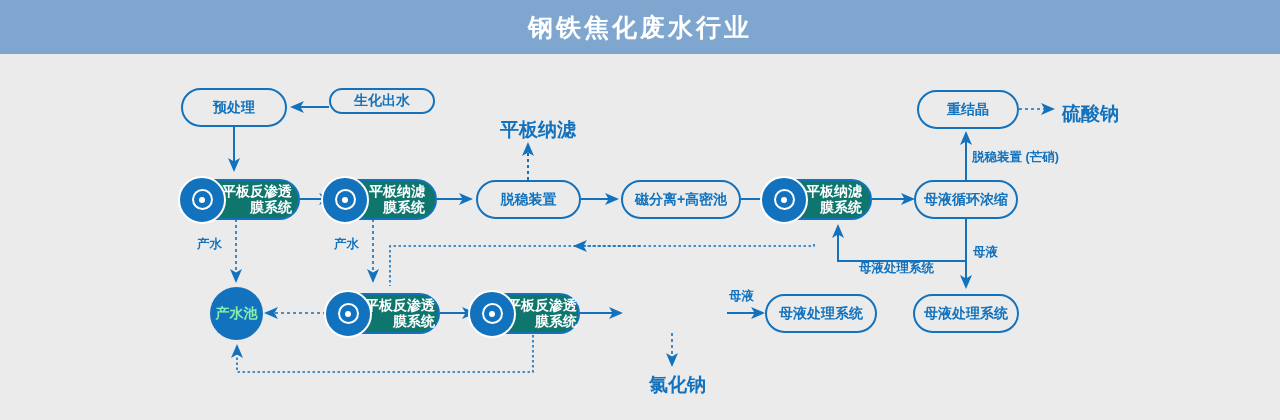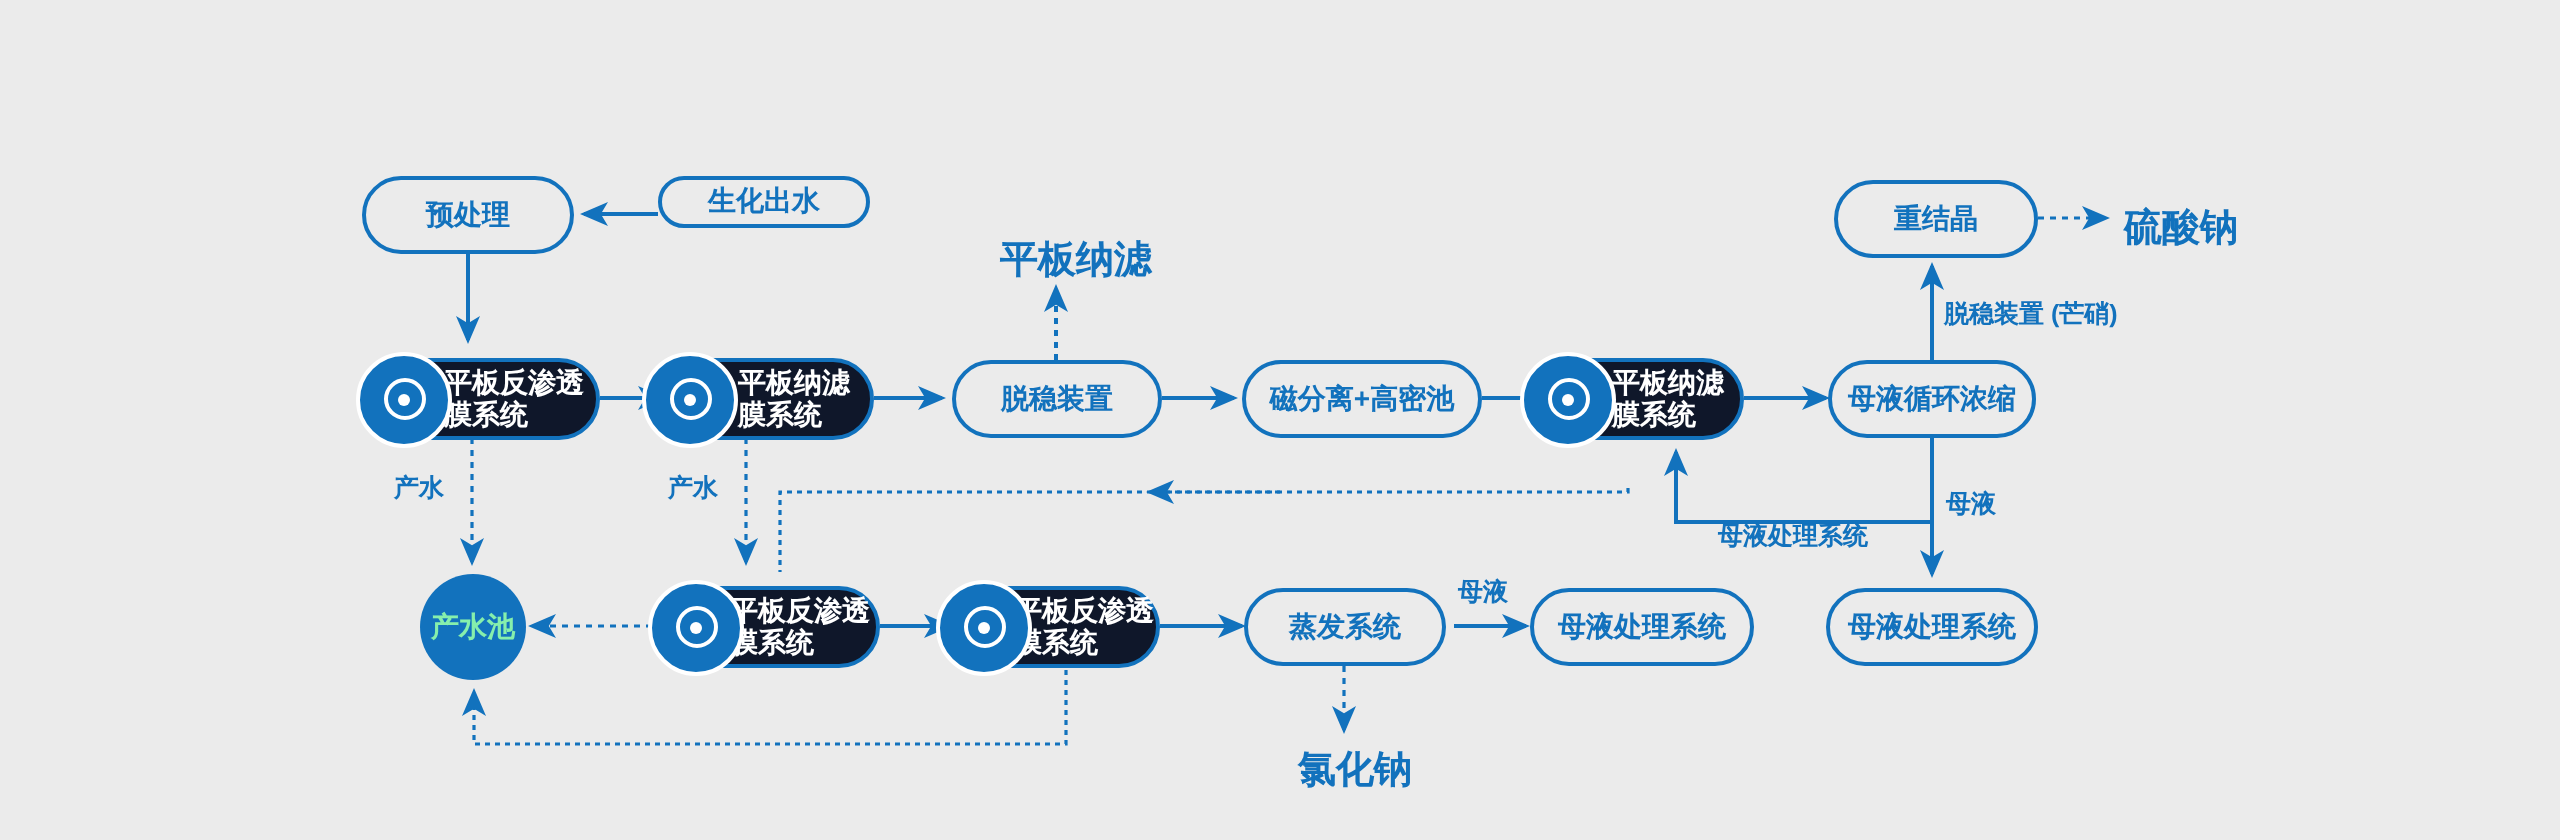--- a/index.html
+++ b/index.html
@@ -24,36 +24,36 @@
     letter-spacing: 3px;
   }
 
   .canvas { position: absolute; left: 0; top: 54px; width: 1280px; height: 366px; }
   svg.edges { position: absolute; left: 0; top: 0; width: 1280px; height: 366px; }
 
   .node {
     position: absolute;
     box-sizing: border-box;
     display: flex; align-items: center; justify-content: center;
-    text-align: left;
+    text-align: right;
     line-height: 1.12;
     font-size: 14px;
     font-weight: bold;
     z-index: 3;
   }
   .node.pill-outline {
     border: 2px solid #1272bd;
     border-radius: 22px;
     background: #ebebeb;
     color: #1272bd;
   }
   .node.pill-filled {
     border: 2px solid #1272bd;
     border-radius: 22px;
-    background: #0f172a;
+    background: #0f766e;
     color: #ffffff;
     padding-left: 26px;
   }
   .node.circle-filled {
     border-radius: 50%;
     background: #1272bd;
     color: #86efac;
     font-size: 14px;
   }
   .node-label { display: block; white-space: pre-line; }
@@ -93,20 +93,23 @@
     font-weight: bold;
     white-space: nowrap;
     z-index: 3;
   }
 </style>
 </head>
 <body>
 
 <div id="root">
 
+  <div class="header">
+    <div class="header-title">钢铁焦化废水行业</div>
+  </div>
 
   <div class="canvas">
 
     <svg class="edges" viewBox="0 0 1280 366" xmlns="http://www.w3.org/2000/svg">
       <defs>
         <marker id="arrow" markerWidth="14" markerHeight="12" refX="12" refY="6" orient="auto" markerUnits="userSpaceOnUse">
           <path d="M0,0 L14,6 L0,12 L3.6,6 Z" fill="#1272bd"></path>
         </marker>
       </defs>
 
@@ -225,23 +228,20 @@
     <div class="node pill-filled" style="left:478px; top:239px; width:102px; height:41px;">
       <span class="disc-icon">
         <span class="ring">
             <span class="dot"></span>
           </span>
       </span>
       <span class="node-label">平板反渗透
 膜系统</span>
     </div>
 
-    <div class="node pill-outline" style="left:622px; top:240px; width:101px; height:39px;">
-      <span class="node-label">蒸发系统</span>
-    </div>
 
     <div class="node pill-outline" style="left:765px; top:240px; width:112px; height:39px;">
       <span class="node-label">母液处理系统</span>
     </div>
 
     <div class="node pill-outline" style="left:913px; top:240px; width:106px; height:39px;">
       <span class="node-label">母液处理系统</span>
     </div>
 
     <div class="term-label" style="left:500px; top:63px;">平板纳滤</div>

